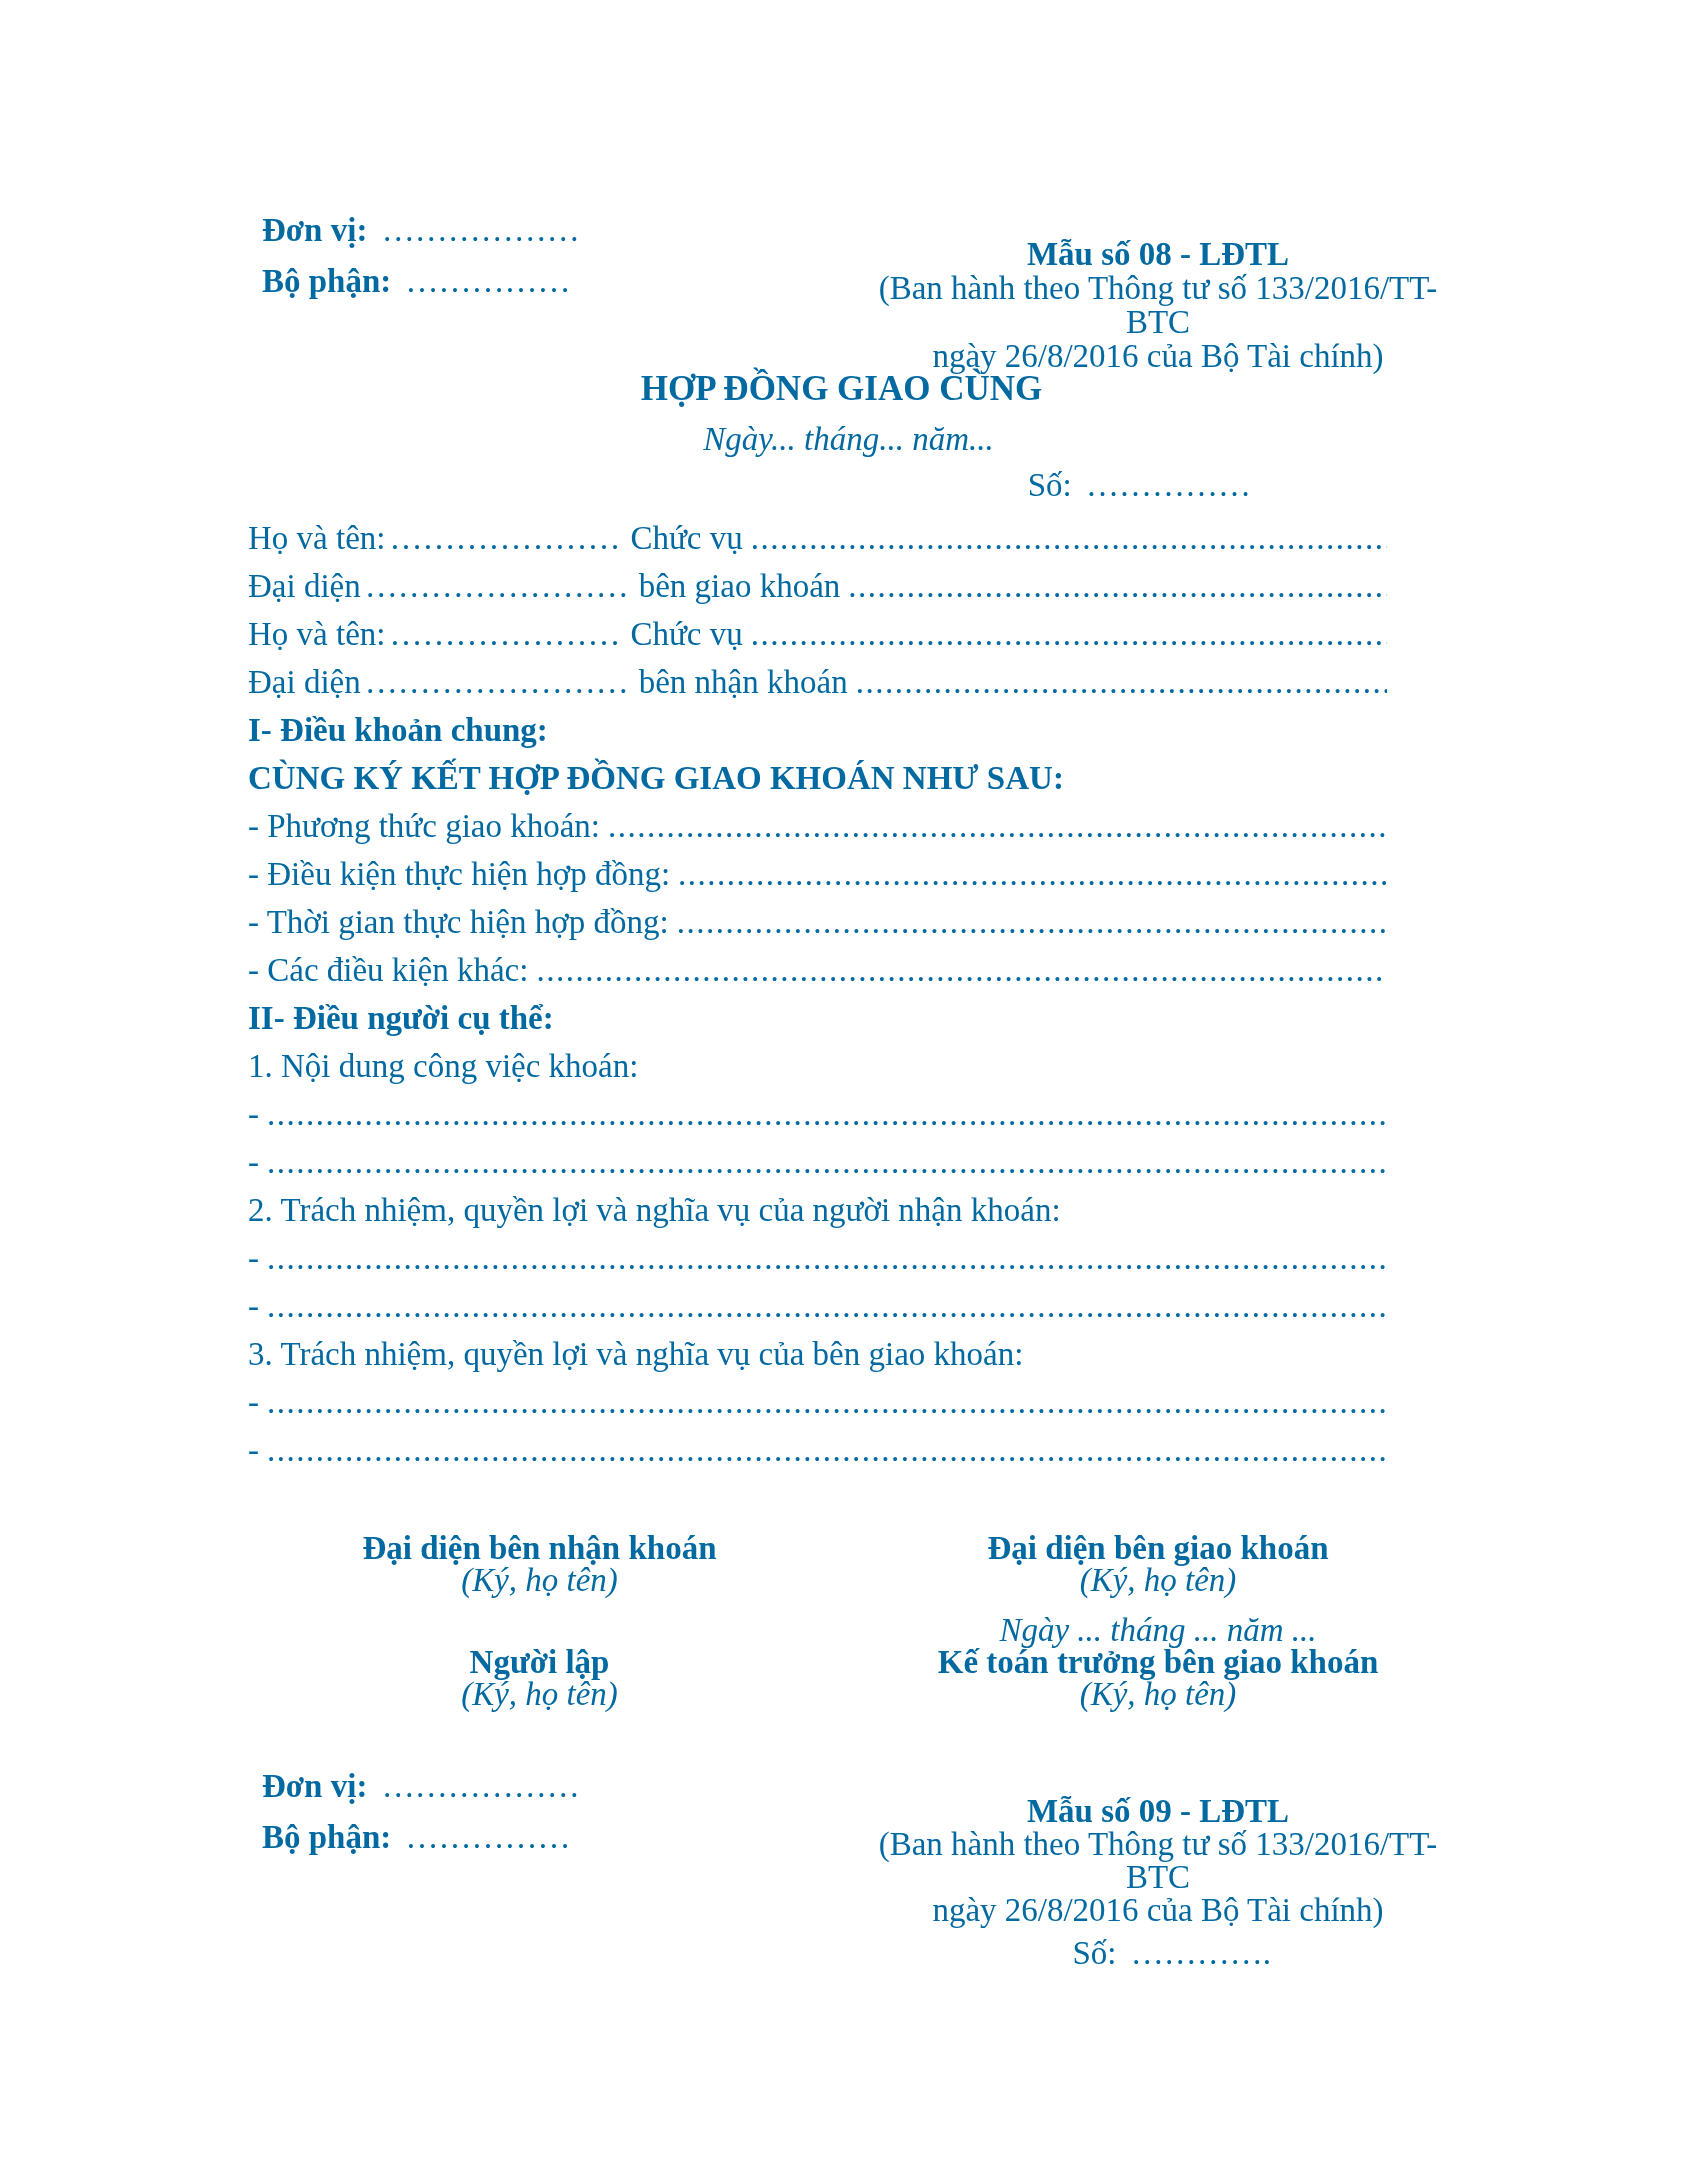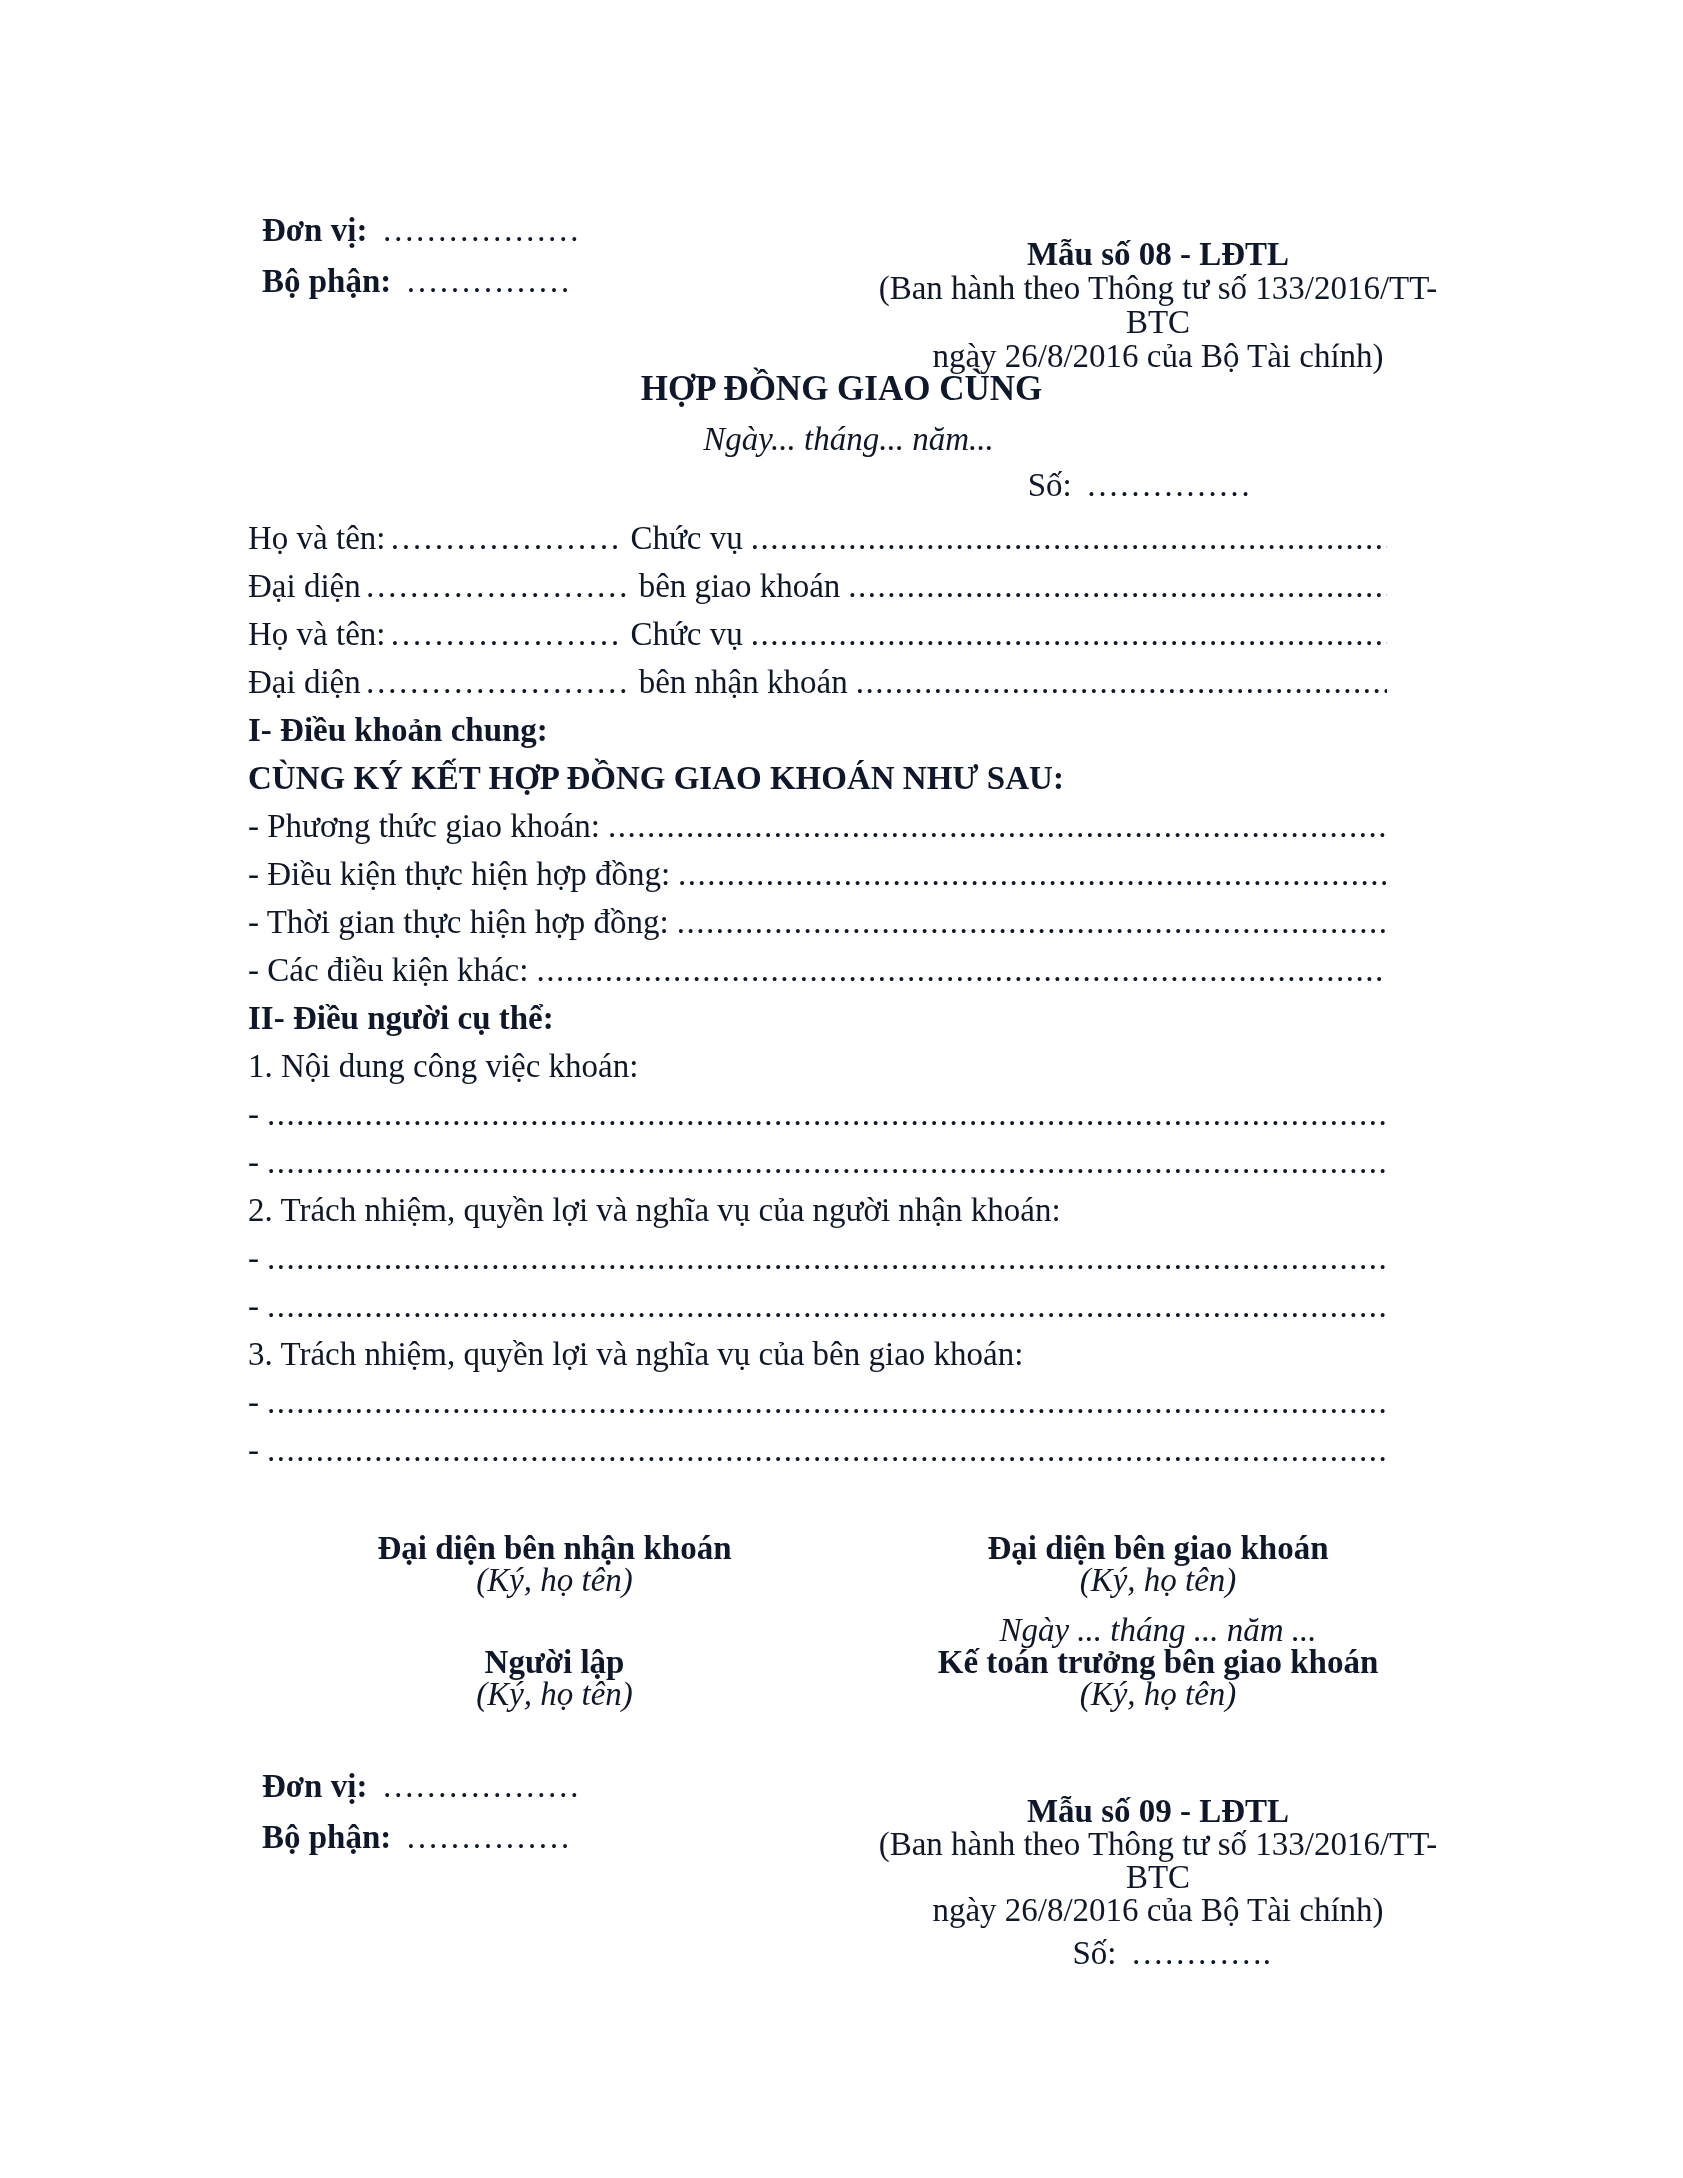--- a/index.html
+++ b/index.html
@@ -1,21 +1,21 @@
 <!DOCTYPE html>
 <html><head>
 <meta charset="utf-8">
 <style>
   html, body { margin: 0; padding: 0; background: #ffffff; }
   .page {
     position: relative;
     width: 1494px;
     height: 2178px;
     background: #ffffff;
-    color: #0f172a;
+    color: #0369a1;
     font-family: "Liberation Serif", "DejaVu Serif", serif;
     font-size: 33px;
     overflow: hidden;
   }
   .abs { position: absolute; }
   .bold { font-weight: bold; }
 
   
   .unit-block { line-height: 51px; white-space: nowrap; }
   .unit-block .lbl { font-weight: bold; }
@@ -39,21 +39,21 @@
           height: 48px; white-space: nowrap; overflow: hidden; }
   .frow .b-sparse { margin-left: 4px; }
   .frow .b-label2 { margin-left: 10px; }
   .frow .b-fill { flex: 1 1 auto; min-width: 0; margin-left: 8px;
                   overflow: hidden; letter-spacing: 1.5px; }
   .frow.bold { font-weight: bold; display: block; }
   .frow.plain { display: block; }
 
   
   .sign-col { text-align: center; line-height: 32px; }
-  .sign-left  { left: 282px; top: 1532px; width: 545px; }
+  .sign-left  { left: 267px; top: 1532px; width: 545px; }
   .sign-right { left: 881px; top: 1532px; width: 554px; }
   .sign-title { font-weight: bold; }
   .sign-note  { font-style: italic; }
   .sign-date  { font-style: italic; margin-top: 18px; }
   .sign-spacer { height: 50px; }
 
   .header-left  { left: 262px; top: 205px; }
   .header-right { left: 851px; top: 210px; line-height: 34px; }
   .so-top    { top: 462px; right: 243px; }
   .footer-left  { left: 262px; top: 1761px; }

